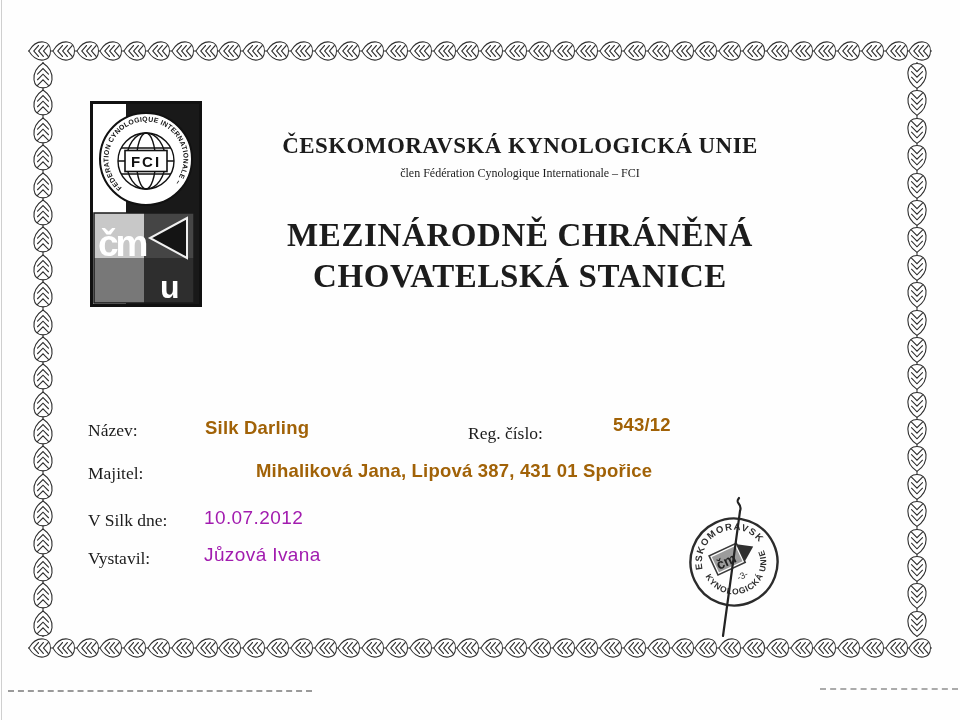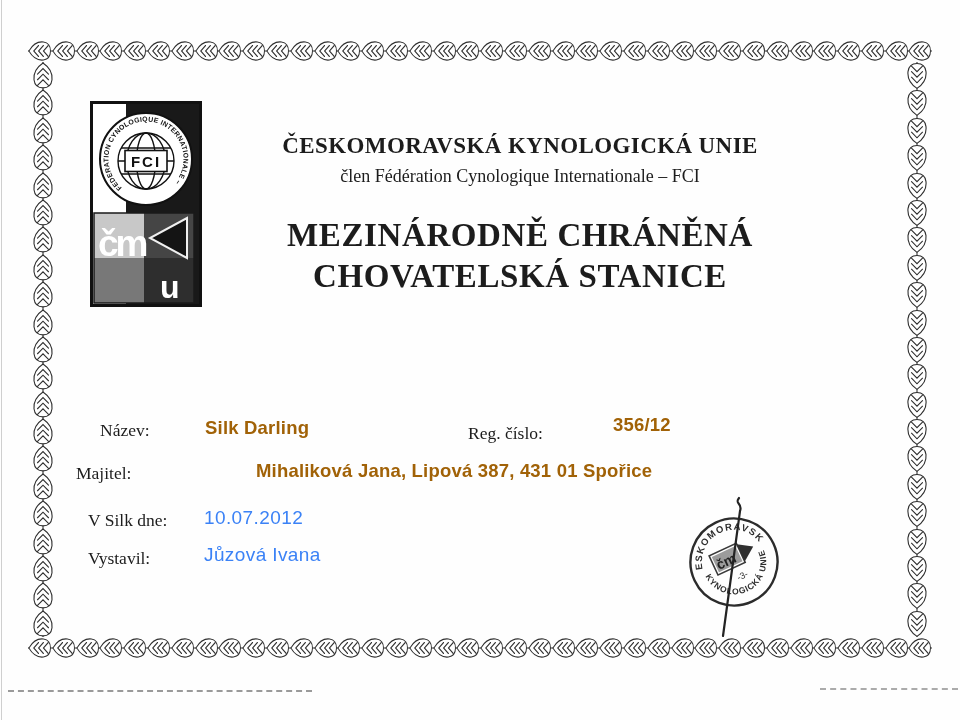--- a/index.html
+++ b/index.html
@@ -11,36 +11,36 @@
   
   .leafrow { position:absolute; display:flex; }
   .leafrow svg { display:block; flex:0 0 auto; }
   #border-top    { left:28px; top:40px;  width:904px; height:22px; }
   #border-bottom { left:28px; top:637px; width:904px; height:22px; }
   #border-left   { left:32px; top:62px;  width:22px; height:575px; flex-direction:column; }
   #border-right  { left:906px; top:62px; width:22px; height:575px; flex-direction:column; }
   
   .header-block { left:200px; top:133px; width:640px; text-align:center; }
   .org-name   { font-size:23px; font-weight:bold; letter-spacing:0.4px; }
-  .org-member { font-size:18px; margin-top:7px; }
+  .org-member { font-size:12px; margin-top:7px; }
   .main-title { left:140px; top:215px; width:760px; text-align:center;
                 font-size:33px; font-weight:bold; line-height:41px; letter-spacing:0.6px; }
   
   .body-text { left:88px; top:333px; width:798px; font-size:17.5px; line-height:26px; }
   
   .lbl  { position:absolute; font-size:17.5px; }
   .valb { position:absolute; font-family:"Liberation Sans", sans-serif;
           font-weight:bold; font-size:18.5px; letter-spacing:0.2px; color:#a16207; }
   .val2 { position:absolute; font-family:"Liberation Sans", sans-serif;
-          font-size:19px; letter-spacing:0.4px; color:#3b82f6; }
-  #f-name-label   { left:100px;  top:420px; }
+          font-size:19px; letter-spacing:0.4px; color:#a21caf; }
+  #f-name-label   { left:88px;  top:420px; }
   #f-name-value   { left:205px; top:417px; }
   #f-reg-label    { left:468px; top:423px; }
   #f-reg-value    { left:613px; top:414px; }
-  #f-owner-label  { left:76px;  top:463px; }
+  #f-owner-label  { left:88px;  top:463px; }
   #f-owner-value  { left:208px; top:460px;margin-left:48px; }
   #f-date-label   { left:88px;  top:510px; }
   #f-date-value   { left:204px; top:507px; }
   #f-issuer-label { left:88px;  top:548px; }
   #f-issuer-value { left:204px; top:544px; }
   
   #fci-emblem { left:90px; top:101px; }
   #stamp      { left:676px; top:494px; }
   
   .scan-edge  { left:1px; top:0; width:1px; height:720px; background:#cfcfcf; }
@@ -928,21 +928,21 @@
 
   <div class="abs main-title">
     <div>MEZINÁRODNĚ CHRÁNĚNÁ</div>
     <div>CHOVATELSKÁ STANICE</div>
   </div>
 
 
   <div id="f-name-label" class="lbl">Název:</div>
   <div id="f-name-value" class="valb">Silk Darling</div>
   <div id="f-reg-label" class="lbl">Reg. číslo:</div>
-  <div id="f-reg-value" class="valb">356/12</div>
+  <div id="f-reg-value" class="valb">543/12</div>
   <div id="f-owner-label" class="lbl">Majitel:</div>
   <div id="f-owner-value" class="valb">Mihaliková Jana, Lipová 387, 431 01 Spořice</div>
   <div id="f-date-label" class="lbl">V Silk dne:</div>
   <div id="f-date-value" class="val2">10.07.2012</div>
   <div id="f-issuer-label" class="lbl">Vystavil:</div>
   <div id="f-issuer-value" class="val2">Jůzová Ivana</div>
 
   <svg id="stamp" class="abs" width="124" height="148" viewBox="0 0 124 148">
     <g transform="rotate(-25 58 68)" fill="#333">
       <circle cx="58" cy="68" r="43.5" fill="none" stroke="#2c2c2c" stroke-width="2.4"></circle>

